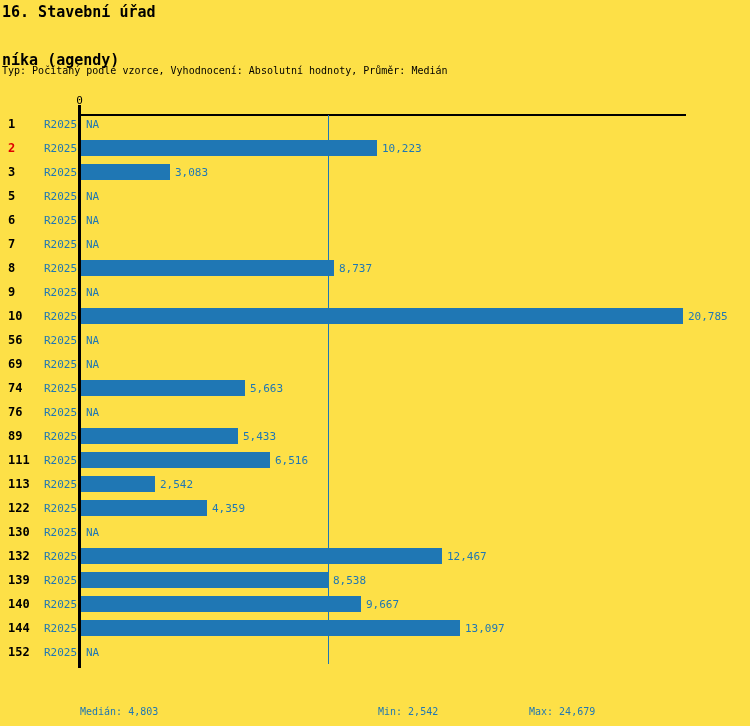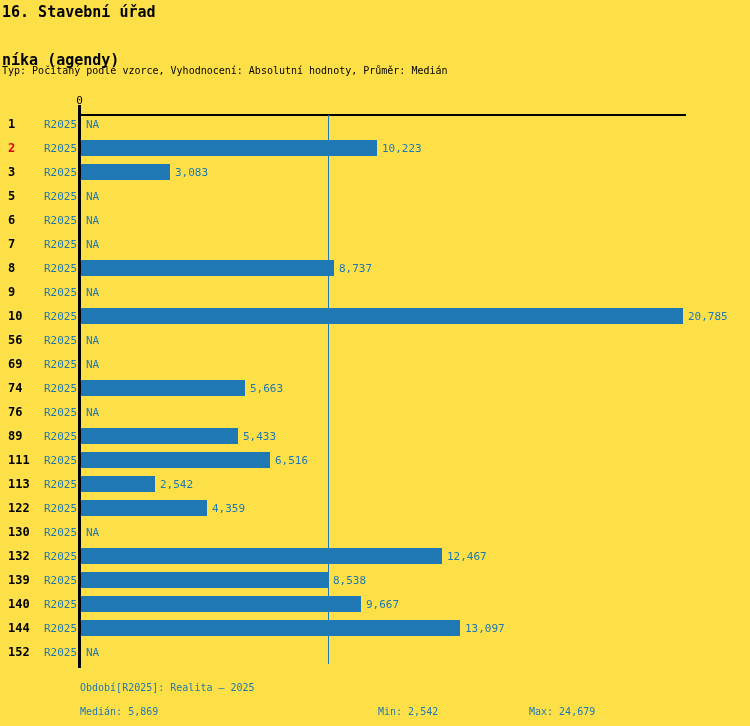--- a/index.html
+++ b/index.html
@@ -29,18 +29,17 @@
   <div class="abs meta" style="left:2px;top:65px;">Typ: Počítaný podle vzorce, Vyhodnocení: Absolutní hodnoty, Průměr: Medián</div>
 
   <div class="abs" id="chart" style="left:0;top:0;width:750px;height:726px;">
     <div class="abs zero-label" style="left:73px;top:94px;width:13px;">0</div>
     <div class="haxis" style="left:80px;top:114px;width:606px;"></div>
     <div class="vaxis" style="left:78px;top:105px;height:563px;"></div>
     <div class="median-line" id="medianLine" style="top: 115px; height: 549px; left: 328px; background: rgb(31, 119, 180);"></div>
     <div id="rows"><div class="abs row-num" style="left: 8px; top: 116px; color: rgb(0, 0, 0);">1</div><div class="abs blue-label" style="left: 44px; top: 117px; width: 33px; text-align: right; color: rgb(31, 119, 180);">R2025</div><div class="abs blue-label" style="left: 86px; top: 117px; color: rgb(31, 119, 180);">NA</div><div class="abs row-num" style="left: 8px; top: 140px; color: rgb(224, 0, 0);">2</div><div class="abs blue-label" style="left: 44px; top: 141px; width: 33px; text-align: right; color: rgb(31, 119, 180);">R2025</div><div class="bar" style="left: 81px; top: 140px; width: 296px; background: rgb(31, 119, 180);"></div><div class="abs blue-label" style="left: 382px; top: 141px; color: rgb(31, 119, 180);">10,223</div><div class="abs row-num" style="left: 8px; top: 164px; color: rgb(0, 0, 0);">3</div><div class="abs blue-label" style="left: 44px; top: 165px; width: 33px; text-align: right; color: rgb(31, 119, 180);">R2025</div><div class="bar" style="left: 81px; top: 164px; width: 89px; background: rgb(31, 119, 180);"></div><div class="abs blue-label" style="left: 175px; top: 165px; color: rgb(31, 119, 180);">3,083</div><div class="abs row-num" style="left: 8px; top: 188px; color: rgb(0, 0, 0);">5</div><div class="abs blue-label" style="left: 44px; top: 189px; width: 33px; text-align: right; color: rgb(31, 119, 180);">R2025</div><div class="abs blue-label" style="left: 86px; top: 189px; color: rgb(31, 119, 180);">NA</div><div class="abs row-num" style="left: 8px; top: 212px; color: rgb(0, 0, 0);">6</div><div class="abs blue-label" style="left: 44px; top: 213px; width: 33px; text-align: right; color: rgb(31, 119, 180);">R2025</div><div class="abs blue-label" style="left: 86px; top: 213px; color: rgb(31, 119, 180);">NA</div><div class="abs row-num" style="left: 8px; top: 236px; color: rgb(0, 0, 0);">7</div><div class="abs blue-label" style="left: 44px; top: 237px; width: 33px; text-align: right; color: rgb(31, 119, 180);">R2025</div><div class="abs blue-label" style="left: 86px; top: 237px; color: rgb(31, 119, 180);">NA</div><div class="abs row-num" style="left: 8px; top: 260px; color: rgb(0, 0, 0);">8</div><div class="abs blue-label" style="left: 44px; top: 261px; width: 33px; text-align: right; color: rgb(31, 119, 180);">R2025</div><div class="bar" style="left: 81px; top: 260px; width: 253px; background: rgb(31, 119, 180);"></div><div class="abs blue-label" style="left: 339px; top: 261px; color: rgb(31, 119, 180);">8,737</div><div class="abs row-num" style="left: 8px; top: 284px; color: rgb(0, 0, 0);">9</div><div class="abs blue-label" style="left: 44px; top: 285px; width: 33px; text-align: right; color: rgb(31, 119, 180);">R2025</div><div class="abs blue-label" style="left: 86px; top: 285px; color: rgb(31, 119, 180);">NA</div><div class="abs row-num" style="left: 8px; top: 308px; color: rgb(0, 0, 0);">10</div><div class="abs blue-label" style="left: 44px; top: 309px; width: 33px; text-align: right; color: rgb(31, 119, 180);">R2025</div><div class="bar" style="left: 81px; top: 308px; width: 602px; background: rgb(31, 119, 180);"></div><div class="abs blue-label" style="left: 688px; top: 309px; color: rgb(31, 119, 180);">20,785</div><div class="abs row-num" style="left: 8px; top: 332px; color: rgb(0, 0, 0);">56</div><div class="abs blue-label" style="left: 44px; top: 333px; width: 33px; text-align: right; color: rgb(31, 119, 180);">R2025</div><div class="abs blue-label" style="left: 86px; top: 333px; color: rgb(31, 119, 180);">NA</div><div class="abs row-num" style="left: 8px; top: 356px; color: rgb(0, 0, 0);">69</div><div class="abs blue-label" style="left: 44px; top: 357px; width: 33px; text-align: right; color: rgb(31, 119, 180);">R2025</div><div class="abs blue-label" style="left: 86px; top: 357px; color: rgb(31, 119, 180);">NA</div><div class="abs row-num" style="left: 8px; top: 380px; color: rgb(0, 0, 0);">74</div><div class="abs blue-label" style="left: 44px; top: 381px; width: 33px; text-align: right; color: rgb(31, 119, 180);">R2025</div><div class="bar" style="left: 81px; top: 380px; width: 164px; background: rgb(31, 119, 180);"></div><div class="abs blue-label" style="left: 250px; top: 381px; color: rgb(31, 119, 180);">5,663</div><div class="abs row-num" style="left: 8px; top: 404px; color: rgb(0, 0, 0);">76</div><div class="abs blue-label" style="left: 44px; top: 405px; width: 33px; text-align: right; color: rgb(31, 119, 180);">R2025</div><div class="abs blue-label" style="left: 86px; top: 405px; color: rgb(31, 119, 180);">NA</div><div class="abs row-num" style="left: 8px; top: 428px; color: rgb(0, 0, 0);">89</div><div class="abs blue-label" style="left: 44px; top: 429px; width: 33px; text-align: right; color: rgb(31, 119, 180);">R2025</div><div class="bar" style="left: 81px; top: 428px; width: 157px; background: rgb(31, 119, 180);"></div><div class="abs blue-label" style="left: 243px; top: 429px; color: rgb(31, 119, 180);">5,433</div><div class="abs row-num" style="left: 8px; top: 452px; color: rgb(0, 0, 0);">111</div><div class="abs blue-label" style="left: 44px; top: 453px; width: 33px; text-align: right; color: rgb(31, 119, 180);">R2025</div><div class="bar" style="left: 81px; top: 452px; width: 189px; background: rgb(31, 119, 180);"></div><div class="abs blue-label" style="left: 275px; top: 453px; color: rgb(31, 119, 180);">6,516</div><div class="abs row-num" style="left: 8px; top: 476px; color: rgb(0, 0, 0);">113</div><div class="abs blue-label" style="left: 44px; top: 477px; width: 33px; text-align: right; color: rgb(31, 119, 180);">R2025</div><div class="bar" style="left: 81px; top: 476px; width: 74px; background: rgb(31, 119, 180);"></div><div class="abs blue-label" style="left: 160px; top: 477px; color: rgb(31, 119, 180);">2,542</div><div class="abs row-num" style="left: 8px; top: 500px; color: rgb(0, 0, 0);">122</div><div class="abs blue-label" style="left: 44px; top: 501px; width: 33px; text-align: right; color: rgb(31, 119, 180);">R2025</div><div class="bar" style="left: 81px; top: 500px; width: 126px; background: rgb(31, 119, 180);"></div><div class="abs blue-label" style="left: 212px; top: 501px; color: rgb(31, 119, 180);">4,359</div><div class="abs row-num" style="left: 8px; top: 524px; color: rgb(0, 0, 0);">130</div><div class="abs blue-label" style="left: 44px; top: 525px; width: 33px; text-align: right; color: rgb(31, 119, 180);">R2025</div><div class="abs blue-label" style="left: 86px; top: 525px; color: rgb(31, 119, 180);">NA</div><div class="abs row-num" style="left: 8px; top: 548px; color: rgb(0, 0, 0);">132</div><div class="abs blue-label" style="left: 44px; top: 549px; width: 33px; text-align: right; color: rgb(31, 119, 180);">R2025</div><div class="bar" style="left: 81px; top: 548px; width: 361px; background: rgb(31, 119, 180);"></div><div class="abs blue-label" style="left: 447px; top: 549px; color: rgb(31, 119, 180);">12,467</div><div class="abs row-num" style="left: 8px; top: 572px; color: rgb(0, 0, 0);">139</div><div class="abs blue-label" style="left: 44px; top: 573px; width: 33px; text-align: right; color: rgb(31, 119, 180);">R2025</div><div class="bar" style="left: 81px; top: 572px; width: 247px; background: rgb(31, 119, 180);"></div><div class="abs blue-label" style="left: 333px; top: 573px; color: rgb(31, 119, 180);">8,538</div><div class="abs row-num" style="left: 8px; top: 596px; color: rgb(0, 0, 0);">140</div><div class="abs blue-label" style="left: 44px; top: 597px; width: 33px; text-align: right; color: rgb(31, 119, 180);">R2025</div><div class="bar" style="left: 81px; top: 596px; width: 280px; background: rgb(31, 119, 180);"></div><div class="abs blue-label" style="left: 366px; top: 597px; color: rgb(31, 119, 180);">9,667</div><div class="abs row-num" style="left: 8px; top: 620px; color: rgb(0, 0, 0);">144</div><div class="abs blue-label" style="left: 44px; top: 621px; width: 33px; text-align: right; color: rgb(31, 119, 180);">R2025</div><div class="bar" style="left: 81px; top: 620px; width: 379px; background: rgb(31, 119, 180);"></div><div class="abs blue-label" style="left: 465px; top: 621px; color: rgb(31, 119, 180);">13,097</div><div class="abs row-num" style="left: 8px; top: 644px; color: rgb(0, 0, 0);">152</div><div class="abs blue-label" style="left: 44px; top: 645px; width: 33px; text-align: right; color: rgb(31, 119, 180);">R2025</div><div class="abs blue-label" style="left: 86px; top: 645px; color: rgb(31, 119, 180);">NA</div></div>
   </div>
 
-  <div class="abs footer-text" style="left: 80px; top: 681px; color: rgb(31, 119, 180);">Období[R2025]: Realita – 2025</div>
-  <div class="abs footer-text" style="left: 80px; top: 705px; color: rgb(31, 119, 180);">Medián: 5,869</div>
+  <div class="abs footer-text" style="left: 80px; top: 705px; color: rgb(31, 119, 180);">Medián: 4,803</div>
   <div class="abs footer-text" style="left: 330px; top: 705px; color: rgb(31, 119, 180); padding-left: 48px;">Min: 2,542</div>
   <div class="abs footer-text" style="left: 529px; top: 705px; color: rgb(31, 119, 180);">Max: 24,679</div>
 
 </div>
 
 </body></html>

